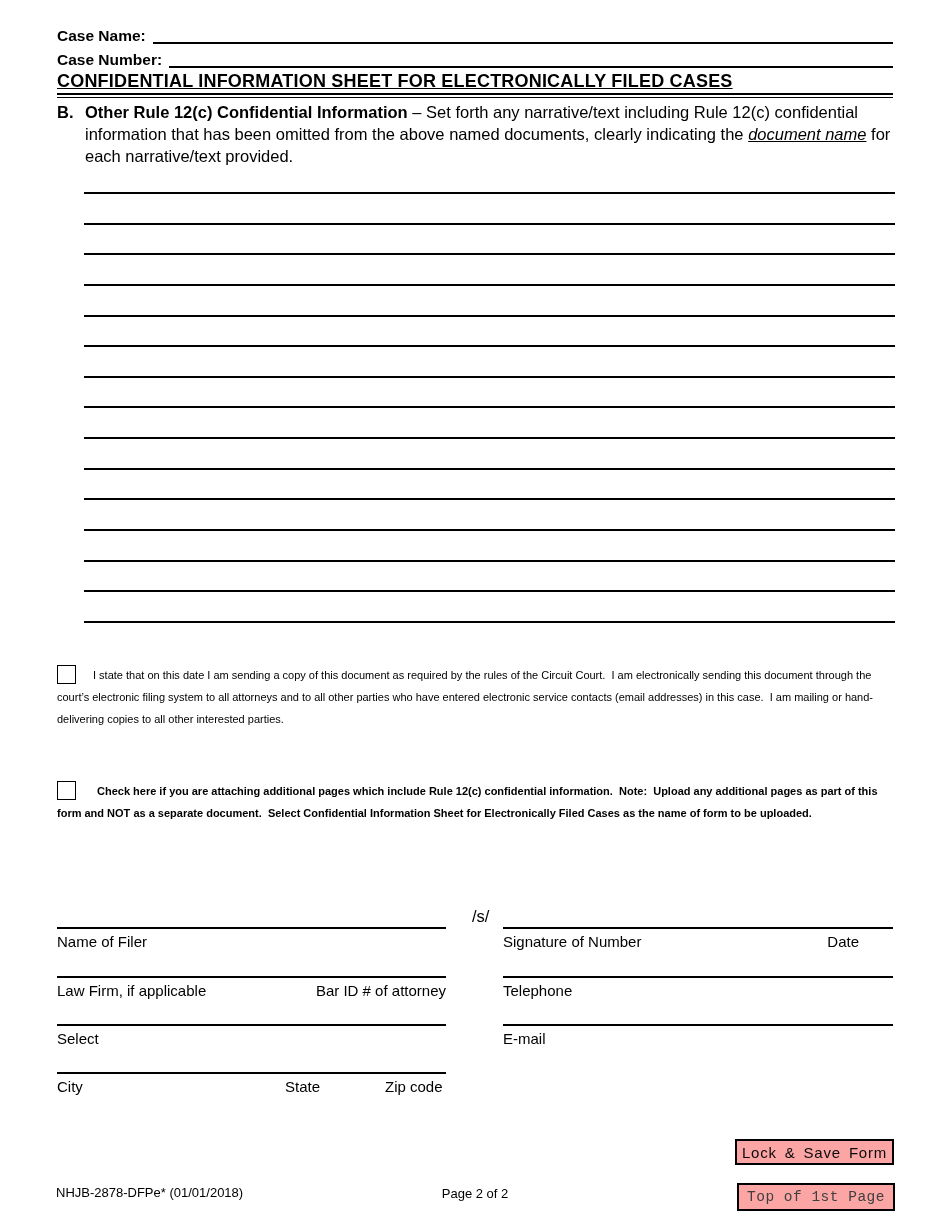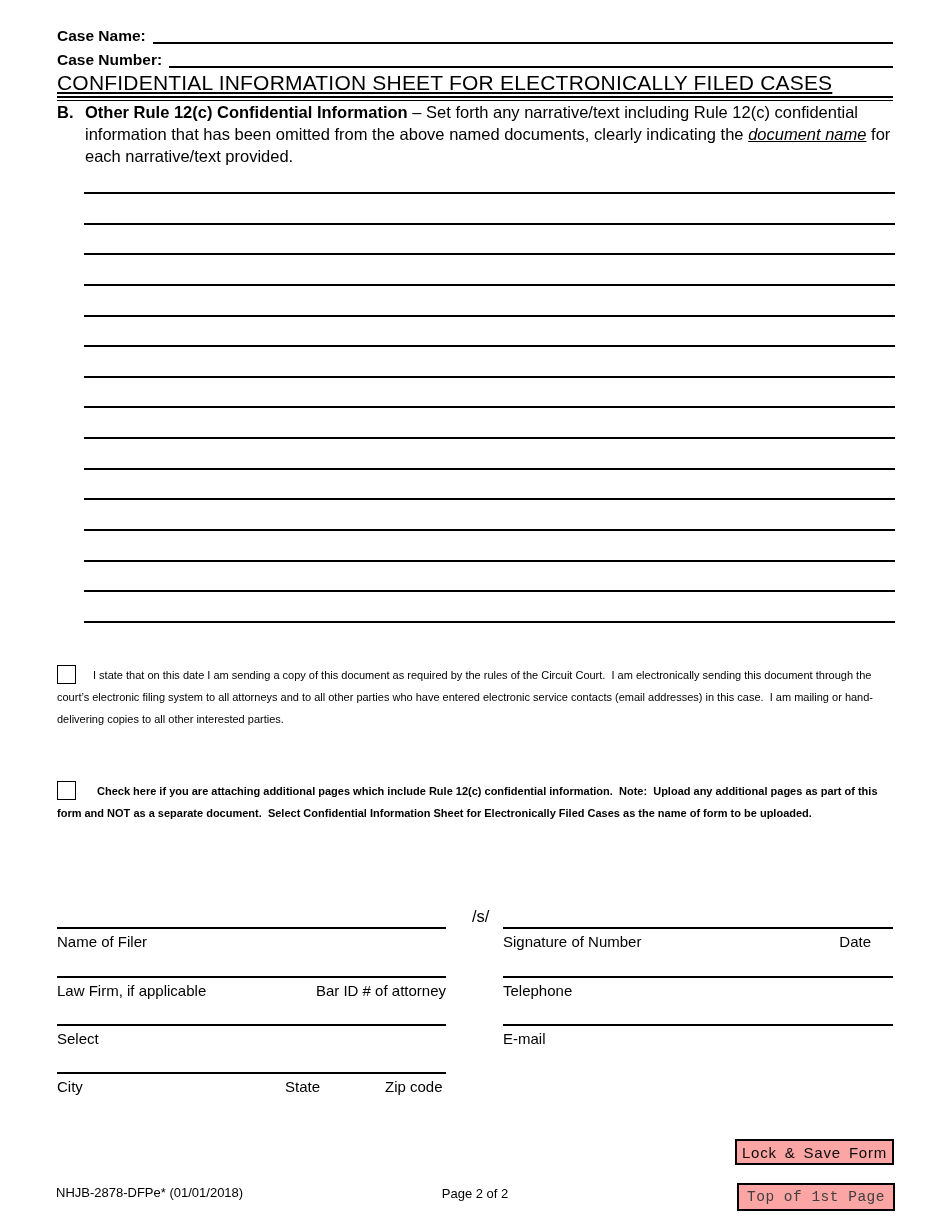--- a/index.html
+++ b/index.html
@@ -11,21 +11,21 @@
   }
 
   
   .case-row { position:absolute; left:57px; width:836px; height:17px; display:flex; align-items:flex-end; }
   .case-label { font-weight:bold; font-size:15.5px; white-space:nowrap; line-height:17px; }
   .case-fill { flex:1; border-bottom:2px solid #000; height:100%; margin-left:7px; }
 
   
   .title-block { position:absolute; left:57px; top:71px; width:836px; }
   .title-row { border-bottom:2.5px solid #000; padding-bottom:1px; }
-  .title-text { font-weight:normal; font-size:21px; letter-spacing:0.2px; text-decoration:underline; }
+  .title-text { font-weight:bold; font-size:18px; letter-spacing:0.2px; text-decoration:underline; }
   .title-thin-rule { border-top:1.5px solid #000; margin-top:2px; }
 
   
   .para-b { position:absolute; left:57px; top:101px; width:836px; font-size:16.5px; line-height:22px; }
   .para-b .marker { position:absolute; left:0; top:0; font-weight:bold; }
   .para-b .ptext { padding-left:28px; white-space:pre-wrap; }
   .para-b .ptext b { font-weight:bold; }
   .term-italic { font-style:italic; text-decoration:underline; }
 
   
@@ -37,21 +37,21 @@
   .checkbox { float:left; width:19px; height:19px; border:1.8px solid #000; background:#fff; margin-top:1px; }
   .cb-gap1 { margin-right:17px; }
   .cb-gap2 { margin-right:21px; }
   .cb-text { white-space:pre-wrap; }
 
   
   .s-slash { position:absolute; left:472px; top:907px; font-size:16.5px; }
   .sig-cell { position:absolute; border-top:2px solid #000; font-size:15px; }
   .sig-cell .lbl { display:inline-block; padding-top:4px; }
   .sig-flex { display:flex; justify-content:space-between; }
-  .date-lbl { margin-right:22px; }
+  .date-lbl { margin-right:34px; }
   .city-row { position:relative; height:20px; }
   .city-row .lbl { position:absolute; top:0; padding-top:4px; }
   .lbl-city { left:0; }
   .lbl-state { left:228px; }
   .lbl-zip { left:328px; }
 
   
   .footer-left { position:absolute; left:56px; top:1185px; font-size:13px; }
   .footer-center { position:absolute; left:0; right:0; top:1186px; text-align:center; font-size:13px; }
 

